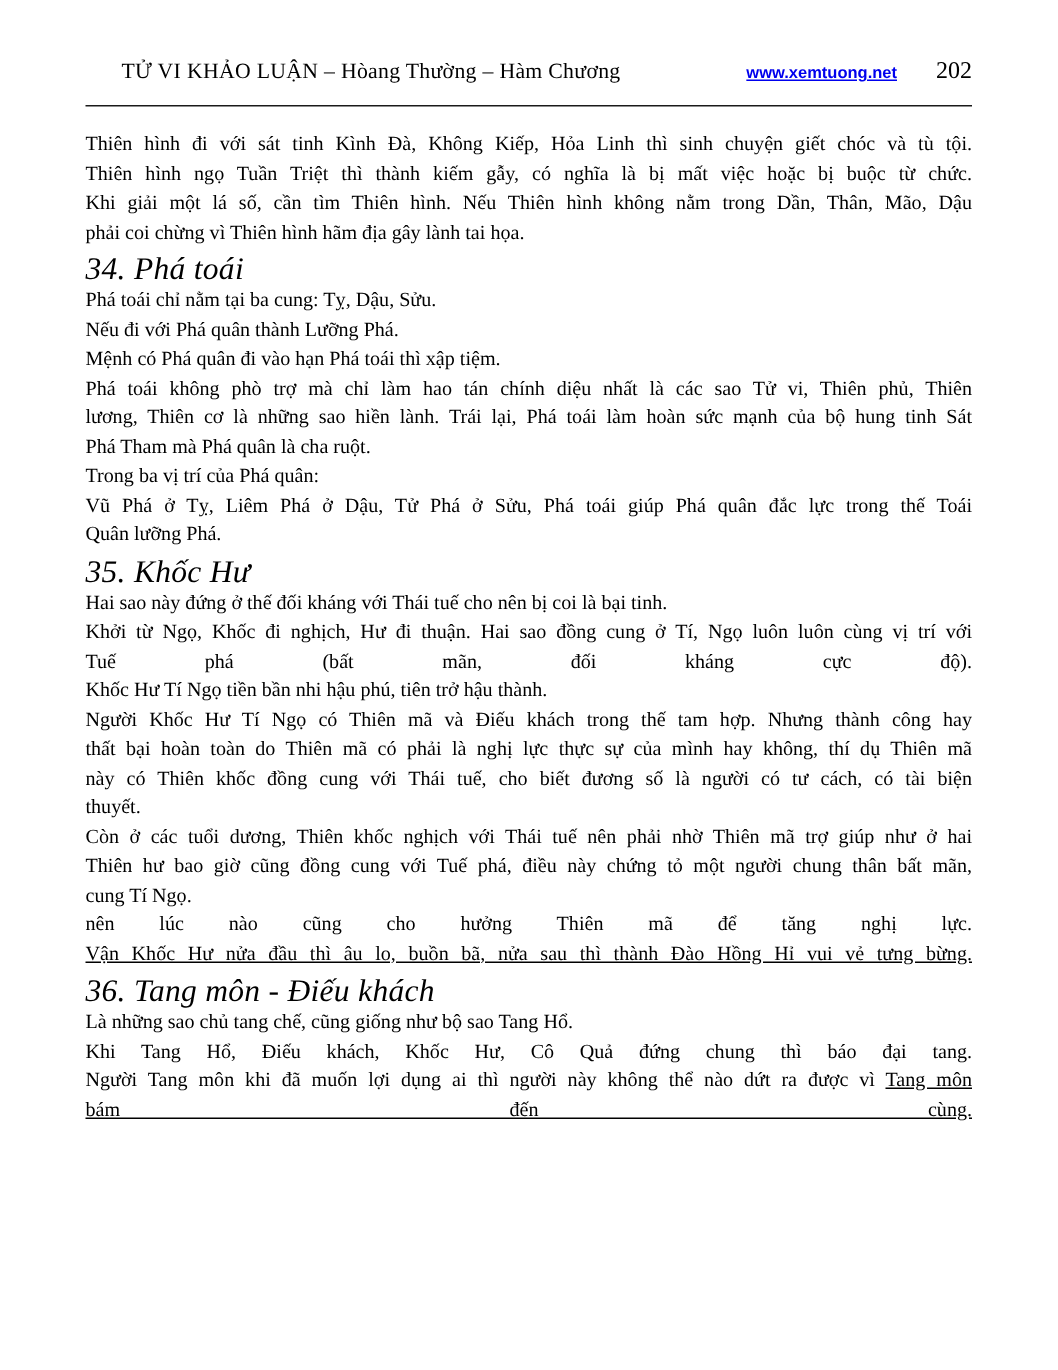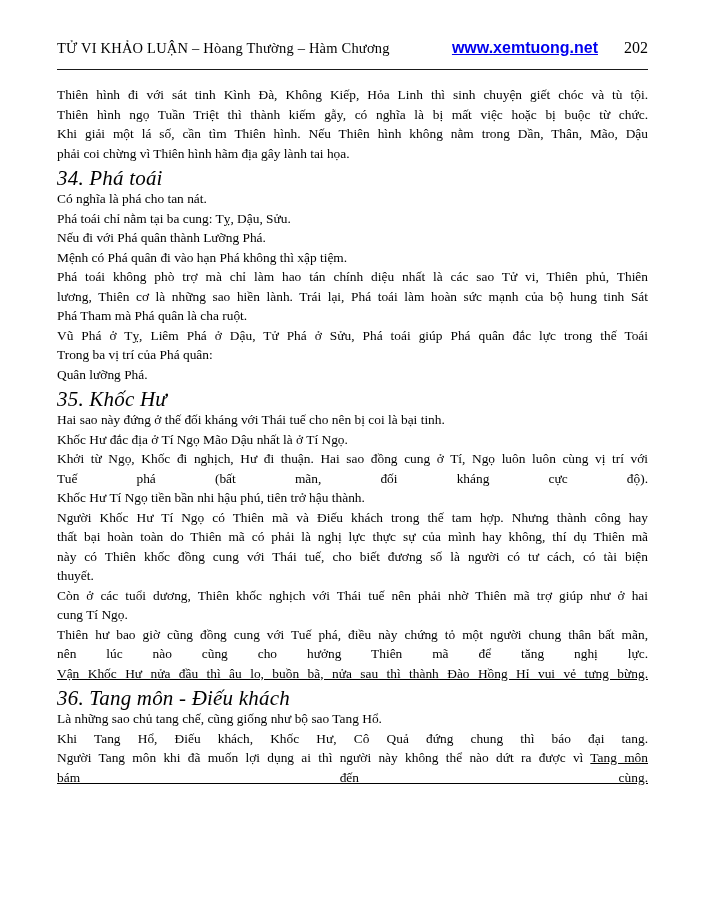--- a/index.html
+++ b/index.html
@@ -8,26 +8,26 @@
     background: #ffffff;
     font-family: "Liberation Serif", "DejaVu Serif", serif;
     color: #000;
     overflow: hidden;
   }
   .page { padding: 38px 57px 0 57px; }
 
   
   .hdr {
     display: flex; align-items: baseline;
-    font-size: 14.5px; line-height: 19px;
+    font-size: 14.5px; line-height: 19px; margin-left: 24px;
   }
   .hdr-title { flex: 1; letter-spacing: .2px; }
   .hdr-link {
     font-family: "Liberation Sans", "DejaVu Sans", sans-serif;
-    font-weight: bold; font-size: 16px;
+    font-weight: bold; font-size: 11px;
     color: #0000ee; text-decoration: underline;
     margin-right: 26px;
   }
   .hdr-page { font-size: 16px; }
   .rule {
     border: none; border-top: 1.7px solid #1a1a1a;
     margin: 11px 0 15px 0;
   }
 
   
@@ -64,46 +64,44 @@
 
   <div>
     <div class="line just">Thiên hình đi với sát tinh Kình Đà, Không Kiếp, Hỏa Linh thì sinh chuyện giết chóc và tù tội.</div>
     <div class="line just">Thiên hình ngọ Tuần Triệt thì thành kiếm gẫy, có nghĩa là bị mất việc hoặc bị buộc từ chức.</div>
     <div class="line just">Khi giải một lá số, cần tìm Thiên hình. Nếu Thiên hình không nằm trong Dần, Thân, Mão, Dậu</div>
     <div class="line">phải coi chừng vì Thiên hình hãm địa gây lành tai họa.</div>
   </div>
 
   <div>
     <div class="heading">34. Phá toái</div>
-    <div class="line">Có nghĩa là phá cho tan nát.</div>
     <div class="line">Phá toái chỉ nằm tại ba cung: Tỵ, Dậu, Sửu.</div>
     <div class="line">Nếu đi với Phá quân thành Lưỡng Phá.</div>
-    <div class="line">Mệnh có Phá quân đi vào hạn Phá không thì xập tiệm.</div>
+    <div class="line">Mệnh có Phá quân đi vào hạn Phá toái thì xập tiệm.</div>
     <div class="line just">Phá toái không phò trợ mà chỉ làm hao tán chính diệu nhất là các sao Tử vi, Thiên phủ, Thiên</div>
     <div class="line just">lương, Thiên cơ là những sao hiền lành. Trái lại, Phá toái làm hoàn sức mạnh của bộ hung tinh Sát</div>
     <div class="line">Phá Tham mà Phá quân là cha ruột.</div>
+    <div class="line">Trong ba vị trí của Phá quân:</div>
     <div class="line just">Vũ Phá ở Tỵ, Liêm Phá ở Dậu, Tử Phá ở Sửu, Phá toái giúp Phá quân đắc lực trong thế Toái</div>
-    <div class="line">Trong ba vị trí của Phá quân:</div>
     <div class="line">Quân lưỡng Phá.</div>
   </div>
 
   <div>
     <div class="heading">35. Khốc Hư</div>
     <div class="line">Hai sao này đứng ở thế đối kháng với Thái tuế cho nên bị coi là bại tinh.</div>
-    <div class="line">Khốc Hư  đắc địa ở Tí Ngọ Mão Dậu nhất là ở Tí Ngọ.</div>
     <div class="line just">Khởi từ Ngọ, Khốc đi nghịch, Hư đi thuận. Hai sao đồng cung ở Tí, Ngọ luôn luôn cùng vị trí với</div>
     <div class="line just">Tuế phá (bất mãn, đối kháng cực độ).</div>
     <div class="line">Khốc Hư Tí Ngọ tiền bần nhi hậu phú, tiên trở hậu thành.</div>
     <div class="line just">Người Khốc Hư Tí Ngọ có Thiên mã và Điếu khách trong thế tam hợp. Nhưng thành công hay</div>
     <div class="line just">thất bại hoàn toàn do Thiên mã có phải là nghị lực thực sự của mình hay không, thí dụ Thiên mã</div>
     <div class="line just">này có Thiên khốc đồng cung với Thái tuế, cho biết đương số là người có tư cách, có tài biện</div>
     <div class="line">thuyết.</div>
     <div class="line just">Còn ở các tuổi dương, Thiên khốc nghịch với Thái tuế nên phải nhờ Thiên mã trợ giúp như ở hai</div>
+    <div class="line just">Thiên hư bao giờ cũng đồng cung với Tuế phá, điều này chứng tỏ một người chung thân bất mãn,</div>
     <div class="line">cung Tí Ngọ.</div>
-    <div class="line just">Thiên hư bao giờ cũng đồng cung với Tuế phá, điều này chứng tỏ một người chung thân bất mãn,</div>
     <div class="line just">nên lúc nào cũng cho hưởng Thiên mã để tăng nghị lực.</div>
     <div class="line just u">Vận Khốc Hư nửa đầu thì âu lo, buồn bã, nửa sau thì thành Đào Hồng Hỉ vui vẻ tưng bừng.</div>
   </div>
 
   <div>
     <div class="heading">36. Tang môn - Điếu khách</div>
     <div class="line">Là những sao chủ tang chế, cũng giống như bộ sao Tang Hổ.</div>
     <div class="line just">Khi Tang Hổ, Điếu khách, Khốc Hư, Cô Quả đứng chung thì báo đại tang.</div>
     <div class="line just"><span>Người Tang môn khi đã muốn lợi dụng ai thì người này không thể nào dứt ra được vì </span><span class="u">Tang môn</span></div>
     <div class="line just u">bám đến cùng.</div>

